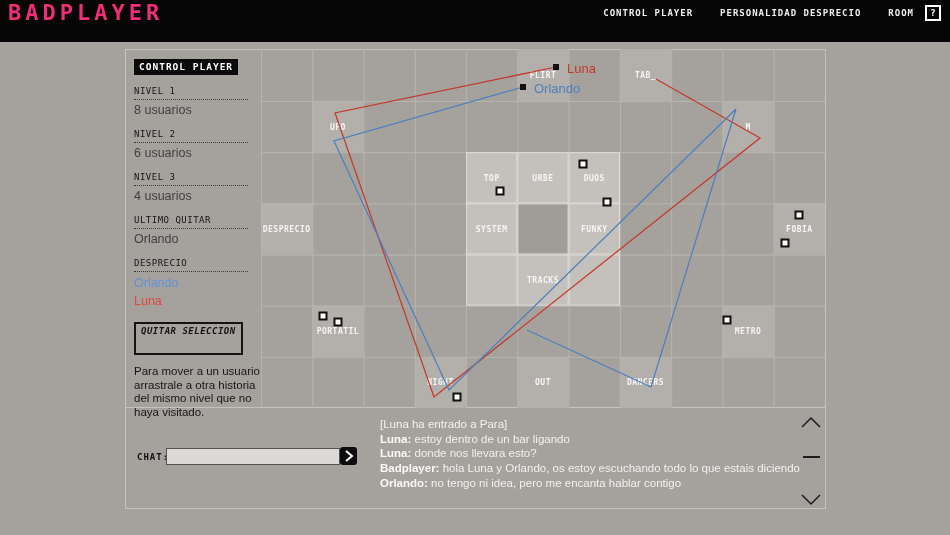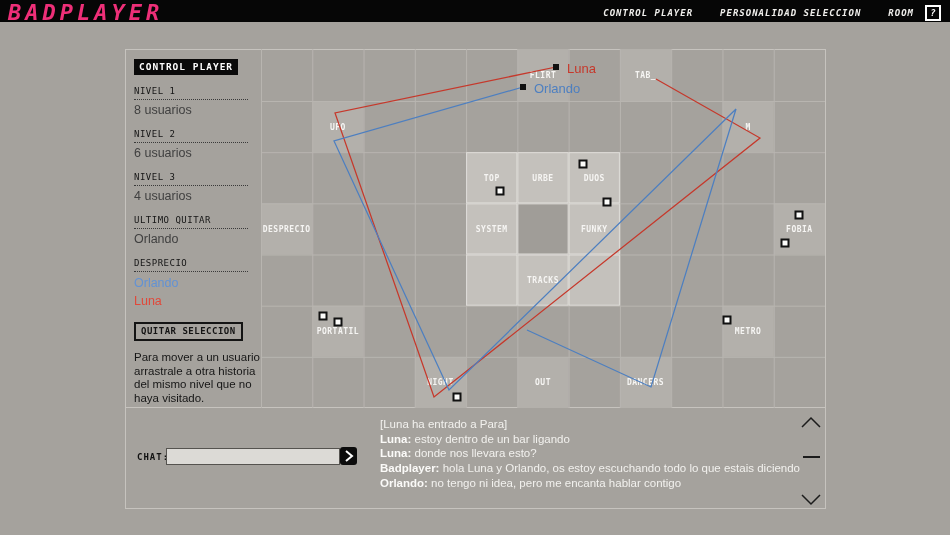--- a/index.html
+++ b/index.html
@@ -2,22 +2,22 @@
 <html><head>
 <meta charset="utf-8">
 <style>
   html,body{margin:0;padding:0;}
   body{width:950px;height:535px;position:relative;overflow:hidden;
        background:#a5a29d;font-family:"Liberation Sans",sans-serif;}
   .pixel{font-family:"DejaVu Sans Mono",monospace;font-weight:bold;}
   .abs{position:absolute;}
 
   
-  #header{position:absolute;left:0;top:0;width:950px;height:22px;background:#060606;
-          display:flex;align-items:center;font-style:italic;}
+  #header{position:absolute;left:0;top:0;width:950px;height:42px;background:#060606;
+          display:flex;align-items:center;}
   #logo{position:absolute;left:8px;top:0;line-height:26px;font-size:22px;letter-spacing:4px;
         color:#ee2f78;}
   #top-nav{position:absolute;right:36px;top:0;height:26px;display:flex;align-items:center;gap:27px;}
   .nav-item{color:#f0efec;font-size:9px;letter-spacing:1px;font-family:"DejaVu Sans Mono",monospace;
             font-weight:bold;cursor:pointer;white-space:nowrap;}
   #help-box{position:absolute;right:9px;top:5px;width:12px;height:12px;border:2px solid #fff;
             color:#fff;font-size:9px;display:flex;align-items:center;justify-content:center;
             font-family:"DejaVu Sans Mono",monospace;font-weight:bold;cursor:pointer;}
 
   
@@ -29,21 +29,21 @@
   #sb-title{display:inline-block;background:#0a0a0a;color:#fdfdfd;font-size:9.5px;
             letter-spacing:1px;padding:2px 5px 3px 5px;margin-bottom:11px;}
   .stat{margin-bottom:12px;}
   .stat-label{font-family:"DejaVu Sans Mono",monospace;font-weight:normal;font-size:9px;
               letter-spacing:.5px;color:#151515;border-bottom:1px dotted #3a3a3a;
               padding-bottom:3px;width:114px;}
   .stat-value{font-size:12.5px;color:#404040;margin-top:3px;}
   .sel-item{font-size:12.5px;margin-top:4px;cursor:pointer;}
   #clear-btn{display:inline-block;border:2px solid #141414;color:#141414;background:transparent;
              font-family:"DejaVu Sans Mono",monospace;font-weight:bold;font-size:9px;
-             letter-spacing:.5px;padding:2px 5px 3px 5px;margin:4px 0 10px 0;cursor:pointer;}
+             letter-spacing:.5px;padding:2px 5px 17px 5px;margin:4px 0 10px 0;cursor:pointer;font-style:italic;}
   #instructions{width:126px;font-size:11.5px;line-height:13.5px;color:#161616;}
 
   
   #chat-label{position:absolute;left:137px;top:452px;font-size:9px;letter-spacing:1px;color:#111;}
   #chat-input{position:absolute;left:166px;top:448px;width:166px;height:15px;
               background:#dcdad6;border:1px solid #55534f;outline:none;
               font-size:11px;font-family:"Liberation Sans",sans-serif;padding:0 3px;}
   #send-btn{position:absolute;left:340px;top:447px;width:17px;height:18px;background:#0c0c0c;
             border:none;border-radius:3px;cursor:pointer;display:flex;align-items:center;
             justify-content:center;padding:0;}
@@ -52,21 +52,21 @@
   .msg b{color:#fbfaf8;}
   .scroll-ctl{position:absolute;left:800px;cursor:pointer;}
 </style>
 </head>
 <body>
 
 <div id="header">
   <div id="logo" class="pixel">BADPLAYER</div>
   <div id="top-nav">
       <span class="nav-item">CONTROL PLAYER</span>
-      <span class="nav-item">PERSONALIDAD SELECCION</span>
+      <span class="nav-item">PERSONALIDAD DESPRECIO</span>
       <span class="nav-item">ROOM</span>
     </div>
   <div id="help-box">?</div>
 </div>
 
 <div id="panel"></div>
 <div id="divider"></div>
 
 <div id="sidebar">
   <div id="sb-title" class="pixel">CONTROL PLAYER</div>

